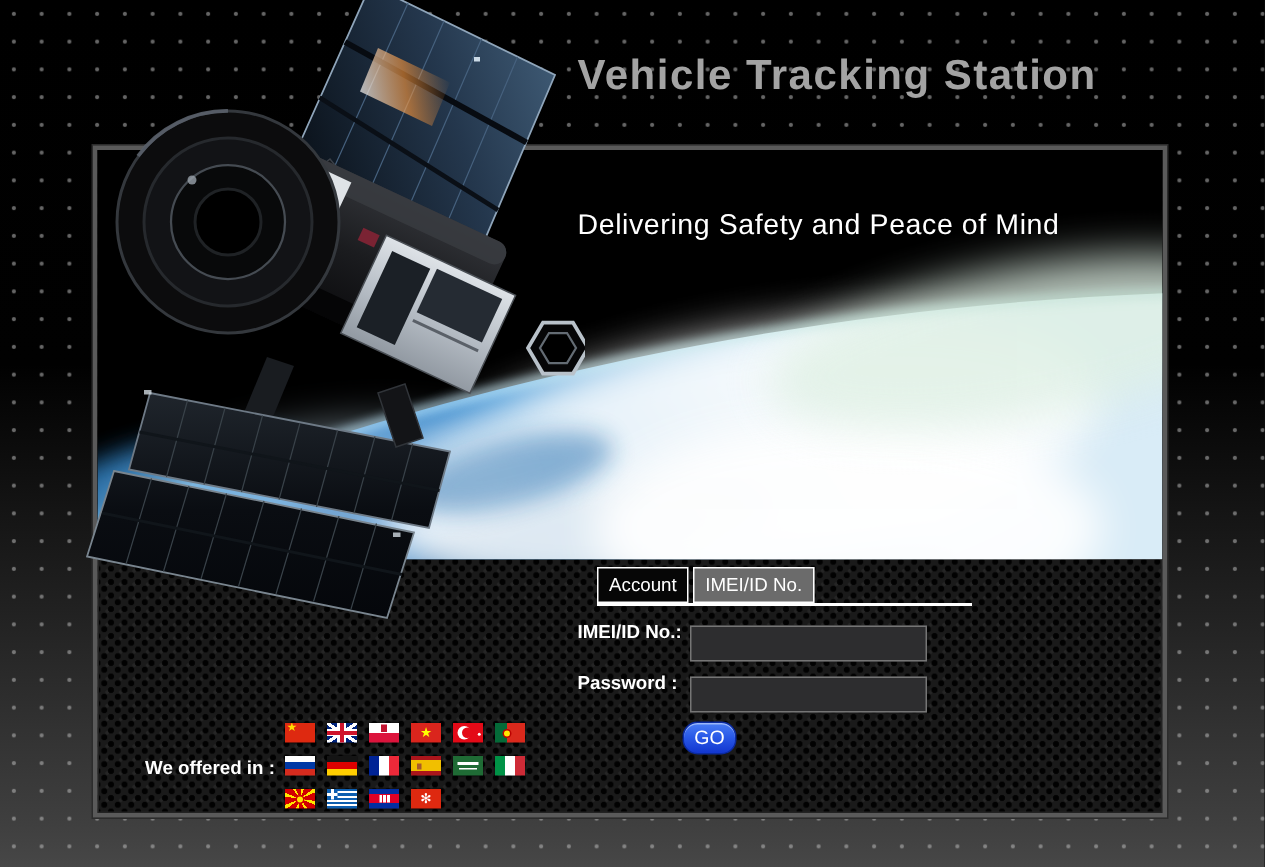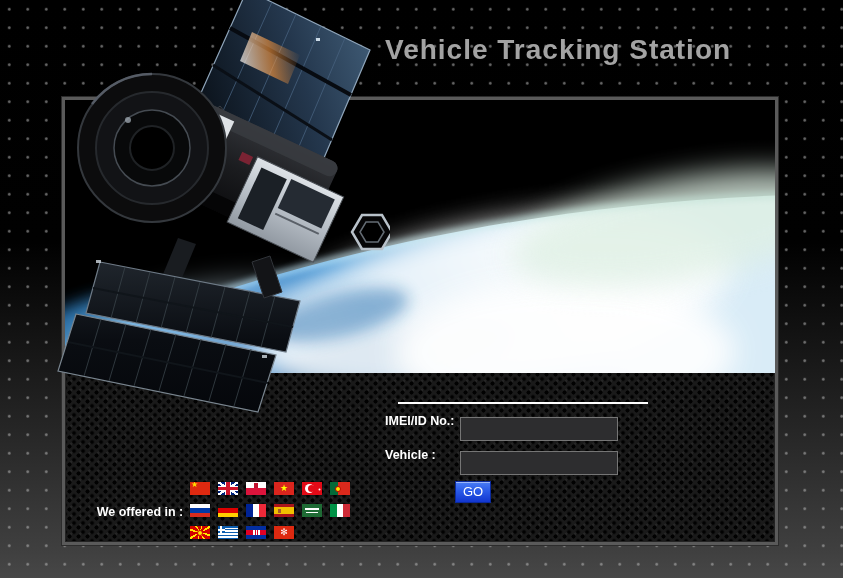--- a/index.html
+++ b/index.html
@@ -59,21 +59,21 @@
   .txt-input{
     position:absolute;left:395px;width:148px;height:22px;
     background:#2d2d2f;border:1px solid #757575;color:#ddd;
     font-family:"Liberation Sans",sans-serif;font-size:13px;padding:0 4px;
   }
   .in-imei{top:317px;}
   .in-pass{top:351px;}
   .go-btn{
     position:absolute;left:390px;top:381px;min-width:36px;height:22px;
     background:linear-gradient(#4a7df5 0%, #2a5ae8 45%, #1236cf 100%);
-    border:1px solid #0b2a9e;border-radius:0;
+    border:1px solid #0b2a9e;border-radius:10px;
     box-shadow:inset 0 1px 0 rgba(255,255,255,.45);
     color:#fff;font-size:13px;line-height:18px;cursor:pointer;
     font-family:"Liberation Sans",sans-serif;padding:0 6px;
   }
   
   .offered-label{
     position:absolute;left:28px;top:405px;width:94px;text-align:center;
     color:#fff;font-size:12.5px;font-weight:bold;white-space:nowrap;
   }
   .flag-row{position:absolute;left:125px;display:flex;gap:8px;}
@@ -163,27 +163,31 @@
       <g>
         <ellipse cx="60" cy="228" rx="95" ry="36" fill="#2f87cf" opacity=".8" filter="url(#b8)" transform="rotate(-9 60 228)"></ellipse>
         <ellipse cx="140" cy="242" rx="150" ry="55" fill="#cfe8f7" opacity=".5" filter="url(#b14)" transform="rotate(-9 140 242)"></ellipse>
         <ellipse cx="330" cy="256" rx="120" ry="28" fill="#0e5188" opacity=".5" filter="url(#b8)" transform="rotate(-11 330 256)"></ellipse>
         <ellipse cx="430" cy="205" rx="240" ry="82" fill="#ffffff" opacity=".85" filter="url(#b14)" transform="rotate(-11 430 205)"></ellipse>
         <ellipse cx="500" cy="252" rx="170" ry="70" fill="#ffffff" opacity=".9" filter="url(#b14)"></ellipse>
         <ellipse cx="620" cy="128" rx="175" ry="50" fill="#dff0e4" opacity=".8" filter="url(#b14)" transform="rotate(-10 620 128)"></ellipse>
         <ellipse cx="275" cy="215" rx="70" ry="22" fill="#1465a8" opacity=".45" filter="url(#b8)" transform="rotate(-14 275 215)"></ellipse>
       </g>
     </svg>
-  </div>
-
+    <div class="tagline">Delivering Safety and Peace of Mind</div>
+  </div>
+
+  <div class="tabs">
+    <span class="tab tab-account">Account</span><span class="tab tab-imei">IMEI/ID No.</span>
+  </div>
   <div class="tab-underline"></div>
 
   <div class="form-label lbl-imei">IMEI/ID No.:</div>
   <input class="txt-input in-imei" type="text" value="" style="">
-  <div class="form-label lbl-pass">Vehicle :</div>
+  <div class="form-label lbl-pass">Password :</div>
   <input class="txt-input in-pass" type="password" value="" style="">
   <button class="go-btn">GO</button>
 
   <div class="offered-label">We offered in :</div>
   <div class="flag-row row1">
     <span class="flag f-cn"></span>
     <span class="flag f-uk"></span>
     <span class="flag f-pl"></span>
     <span class="flag f-vn"></span>
     <span class="flag f-tr"></span>

